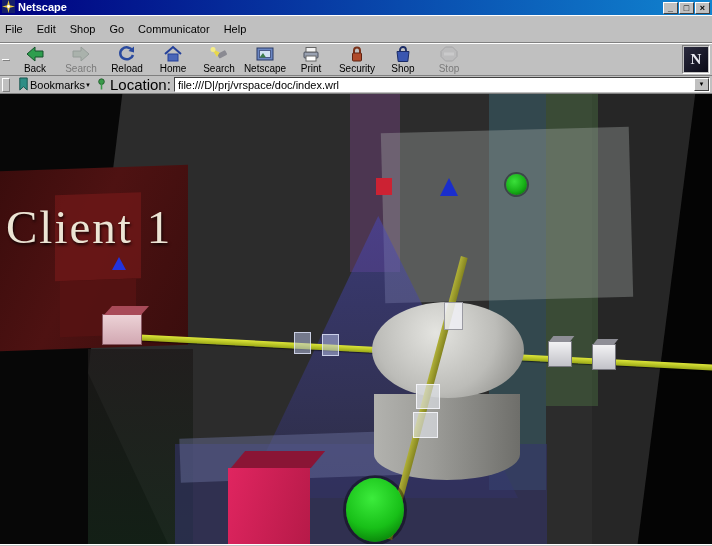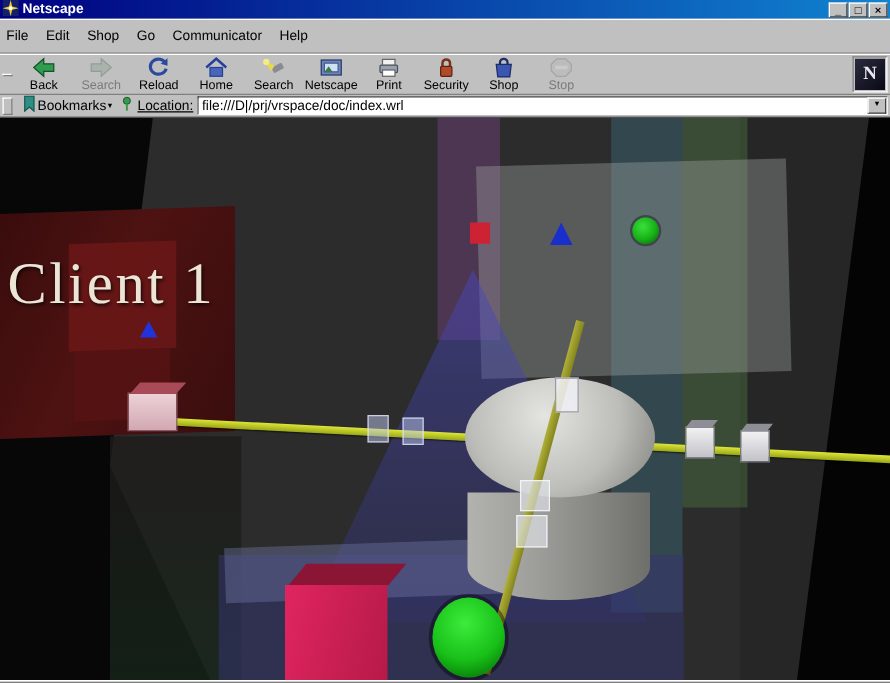--- a/index.html
+++ b/index.html
@@ -36,21 +36,21 @@
   .tbtn.disabled { color:#7a7a7a; }
   .tbtn.disabled svg { opacity:.45; filter:grayscale(70%); }
   .nlogo-frame { margin-left:auto; align-self:center; width:28px; height:29px;
     border:1px solid; border-color:#808080 #ffffff #ffffff #808080; padding:1px; }
   .nlogo { width:100%; height:100%; background:linear-gradient(135deg,#2a2a3e,#0a0a16);
     color:#e8e8f0; display:flex; align-items:center; justify-content:center;
     font:bold 15px "Liberation Serif", serif; }
   
   .locbar { height:18px; display:flex; align-items:center; gap:3px; padding:0 2px;
     border-bottom:1px solid #808080; }
-  .loc-label { font-size:11px;text-decoration:underline; }
+  .loc-label { font-size:15px; }
   .flatbtn { display:flex; align-items:center; gap:0; background:transparent; border:0;
     font-size:11px; font-family:"Liberation Sans",sans-serif; padding:0 2px; }
   .ddg { font-size:6px; line-height:6px; }
   .urlfield { flex:1; height:15px; background:#fff; display:flex; align-items:center;
     border:1px solid; border-color:#404040 #ffffff #ffffff #404040; }
   .urlfield input { flex:1; border:0; outline:none; font:11px "Liberation Sans",sans-serif;
     padding:0 3px; background:#fff; color:#000; }
   .combo-arrow { width:15px; height:13px; background:#c0c0c0;
     border:1px solid; border-color:#ffffff #404040 #404040 #ffffff;
     font-size:6px; line-height:5px; text-align:center; padding:0; }

